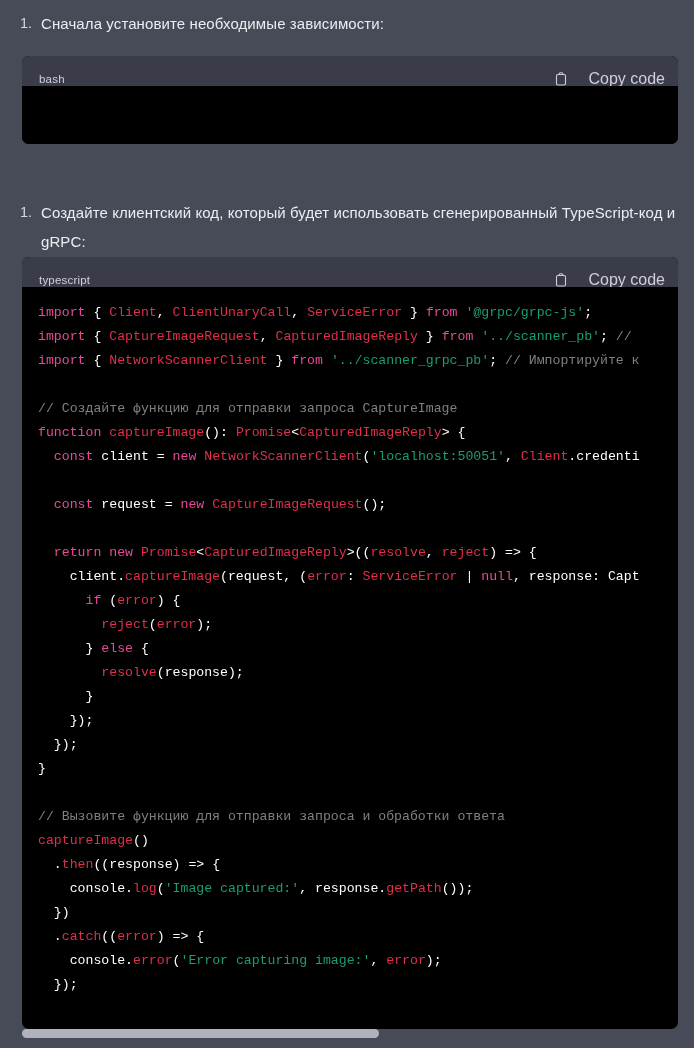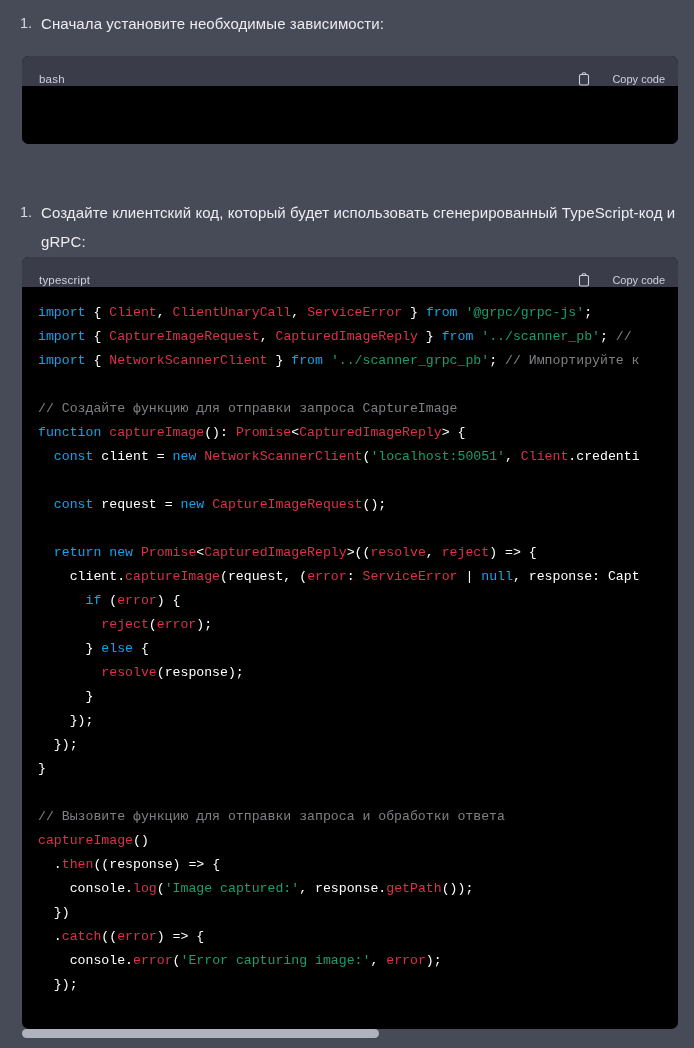--- a/index.html
+++ b/index.html
@@ -85,21 +85,21 @@
   .code-lang {
     font-size: 11.5px;
     color: #cfd0db;
     font-family: "Liberation Sans", sans-serif;
     letter-spacing: 0.2px;
   }
   .copy-btn {
     display: flex;
     align-items: center;
     gap: 22px;
-    font-size: 11px;
+    font-size: 16px;
     color: #cfd0db;
     cursor: pointer;
     user-select: none;
   }
   .copy-icon {
     display: inline-flex;
     width: 12px;
     height: 14px;
     align-items: center;
     justify-content: center;
@@ -122,21 +122,21 @@
     padding: 14px 0 0 16px;
     height: 728px;
     box-sizing: border-box;
   }
   .code-line {
     white-space: pre;
     min-height: 24px;
   }
 
   
-  .tok-kw      { color: #0ea5e9; }
+  .tok-kw      { color: #ec4899; }
   .tok-type    { color: #e02f4b; }
   .tok-str     { color: #1a9e6c; text-align: center; }
   .tok-cmt     { color: #7f8084; }
   .tok-plain   { color: #ffffff; }
   .tok-punc    { color: #ffffff; }
 
   
   .hscroll-track {
     position: absolute;
     left: 22px;

